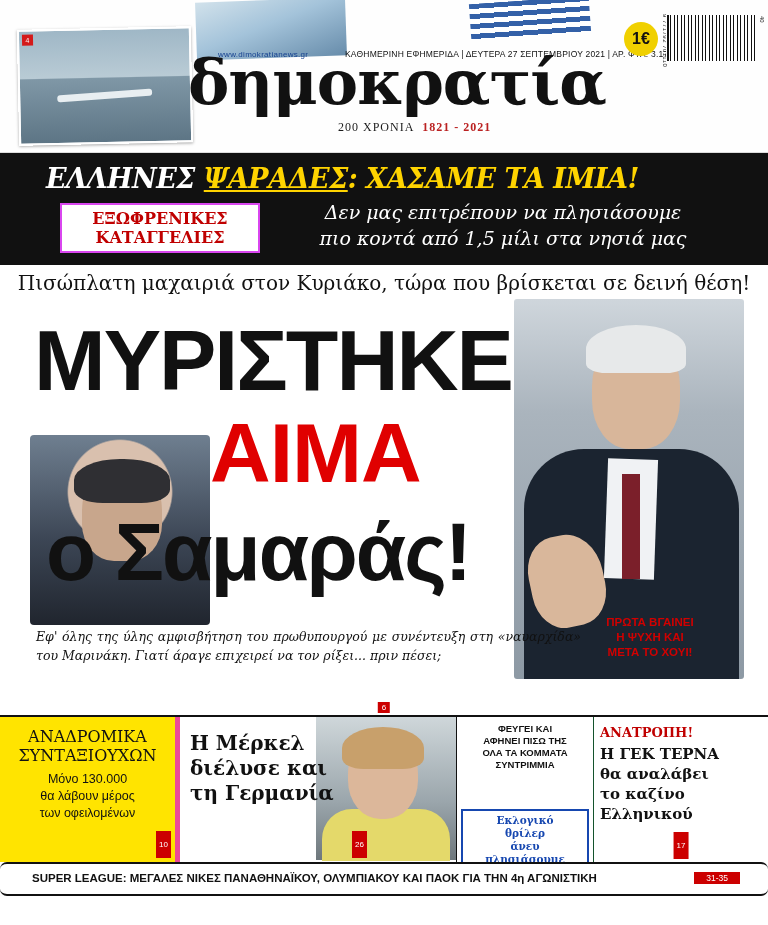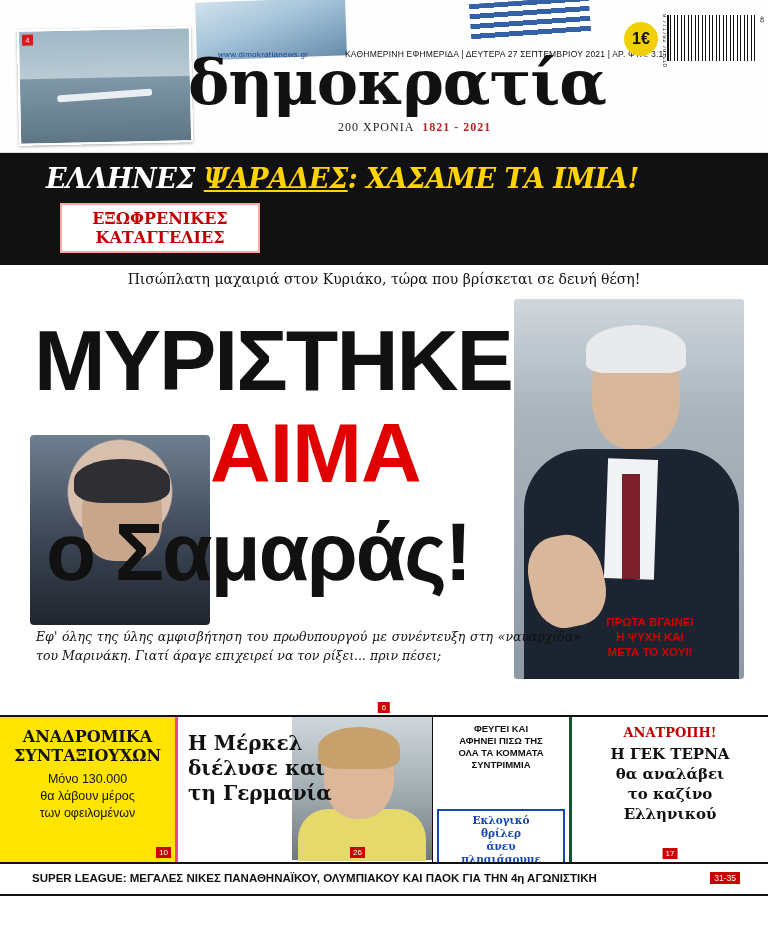--- a/index.html
+++ b/index.html
@@ -185,21 +185,21 @@
     text-decoration: underline;
     text-decoration-color: #ffd400;
   }
   .banner-title .yell { color: #ffd400; }
   .kataggelies {
     position: absolute;
     left: 60px;
     top: 48px;
     width: 192px;
     background: #ffffff;
-    border: 2px solid #fca5a5;
+    border: 2px solid #d946ef;
     color: #c00000;
     font-family: "DejaVu Serif", serif;
     font-weight: bold;
     font-size: 16px;
     line-height: 19px;
     text-align: center;
     padding: 4px 2px;
   }
   .banner-sub {
     position: absolute;
@@ -219,21 +219,21 @@
     position: relative;
     height: 30px;
     background: #fff;
   }
   .kicker-text {
     position: absolute;
     left: 50%;
     transform: translateX(-50%);
     top: 6px;
     font-family: "DejaVu Serif", serif;
-    font-size: 14px;
+    font-size: 20px;
     color: #111;
     white-space: nowrap;
   }
 
   
   .main {
     position: relative;
     height: 420px;
     background: #fff;
     overflow: hidden;
@@ -401,36 +401,36 @@
     box-sizing: border-box;
   }
   .t1 {
     width: 175px;
     background: #ffe400;
     padding: 10px 6px;
     text-align: center;
   }
   .t1 .t1-title {
     font-family: "DejaVu Serif", serif;
-    font-weight: bold;
+    font-weight: normal;
     font-size: 16px;
     line-height: 19px;
     color: #111;
   }
   .t1 .t1-body {
     margin-top: 6px;
     font-family: Liberation Sans, sans-serif;
     font-size: 12.5px;
     line-height: 17px;
     color: #111;
   }
   .t2 {
-    width: 258px;
+    width: 282px;
     background: #fff;
-    border-left: 3px solid #ec4899;
+    border-left: 5px solid #ec4899;
     border-right: 1px solid #111;
     overflow: hidden;
     text-decoration: underline;
   }
   .t2 .t2-title {
     position: absolute;
     left: 10px;
     top: 14px;
     width: 150px;
     font-family: "DejaVu Serif", serif;
@@ -498,22 +498,22 @@
     color: #111;
     font-family: "Liberation Sans", sans-serif;
     font-weight: bold;
     font-size: 7.5px;
     line-height: 10px;
     margin-top: 2px;
   }
   .t4 {
     flex: 1;
     background: #fff;
-    border-left: 3px solid #14532d;
-    text-align: center;
+    border-left: 1px solid #14532d;
+    text-align: left;
     padding: 8px 6px;
   }
   .t4 .t4-kicker {
     color: #c00000;
     font-family: "DejaVu Serif", serif;
     font-weight: bold;
     font-size: 13px;
   }
   .t4 .t4-title {
     margin-top: 4px;
@@ -522,49 +522,50 @@
     font-size: 15px;
     line-height: 20px;
     color: #111;
   }
   .pagemark {
     position: absolute;
     background: #c00;
     color: #fff;
     font-size: 8px;
     line-height: 11px;
-    padding: 0 3px;
+    padding: 8px 3px;
   }
 
   
   .footer {
     position: relative;
     height: 30px;
     border-top: 2px solid #111;
     border-bottom: 2px solid #111;
     background: #fff;
+    border-radius: 7px;
   }
   .footer-text {
     position: absolute;
     left: 32px;
     top: 8px;
     font-family: "Liberation Sans", sans-serif;
     font-weight: bold;
     font-size: 11.5px;
     color: #111;
     white-space: nowrap;
   }
   .footer-pages {
     position: absolute;
     right: 28px;
     top: 8px;
     background: #c00;
     color: #fff;
     font-size: 8.5px;
-    padding: 1px 4px;
+    padding: 1px 12px;
   }
   .bottom-white {
     height: 66px;
     background: #fff;
   }
 </style>
 </head>
 <body>
 
 <div class="page">
@@ -585,20 +586,24 @@
     <div class="barcode-num">9 771792 701110</div>
     <div class="barcode"></div>
     <div class="barcode-num2">40</div>
   </div>
 
   <div class="banner">
     <div class="banner-title"><span>ΕΛΛΗΝΕΣ </span><span class="hl">ΨΑΡΑΔΕΣ</span><span class="yell">: ΧΑΣΑΜΕ ΤΑ ΙΜΙΑ!</span></div>
     <div class="kataggelies">
       <div>ΕΞΩΦΡΕΝΙΚΕΣ</div>
       <div>ΚΑΤΑΓΓΕΛΙΕΣ</div>
+    </div>
+    <div class="banner-sub">
+      <div>Δεν μας επιτρέπουν να πλησιάσουμε</div>
+      <div>πιο κοντά από 1,5 μίλι στα νησιά μας</div>
     </div>
   </div>
 
   <div class="kicker">
     <div class="kicker-text">Πισώπλατη μαχαιριά στον Κυριάκο, τώρα που βρίσκεται σε δεινή θέση!</div>
   </div>
 
   <div class="main">
     <div class="photo-left"></div>
     <div class="photo-right">

